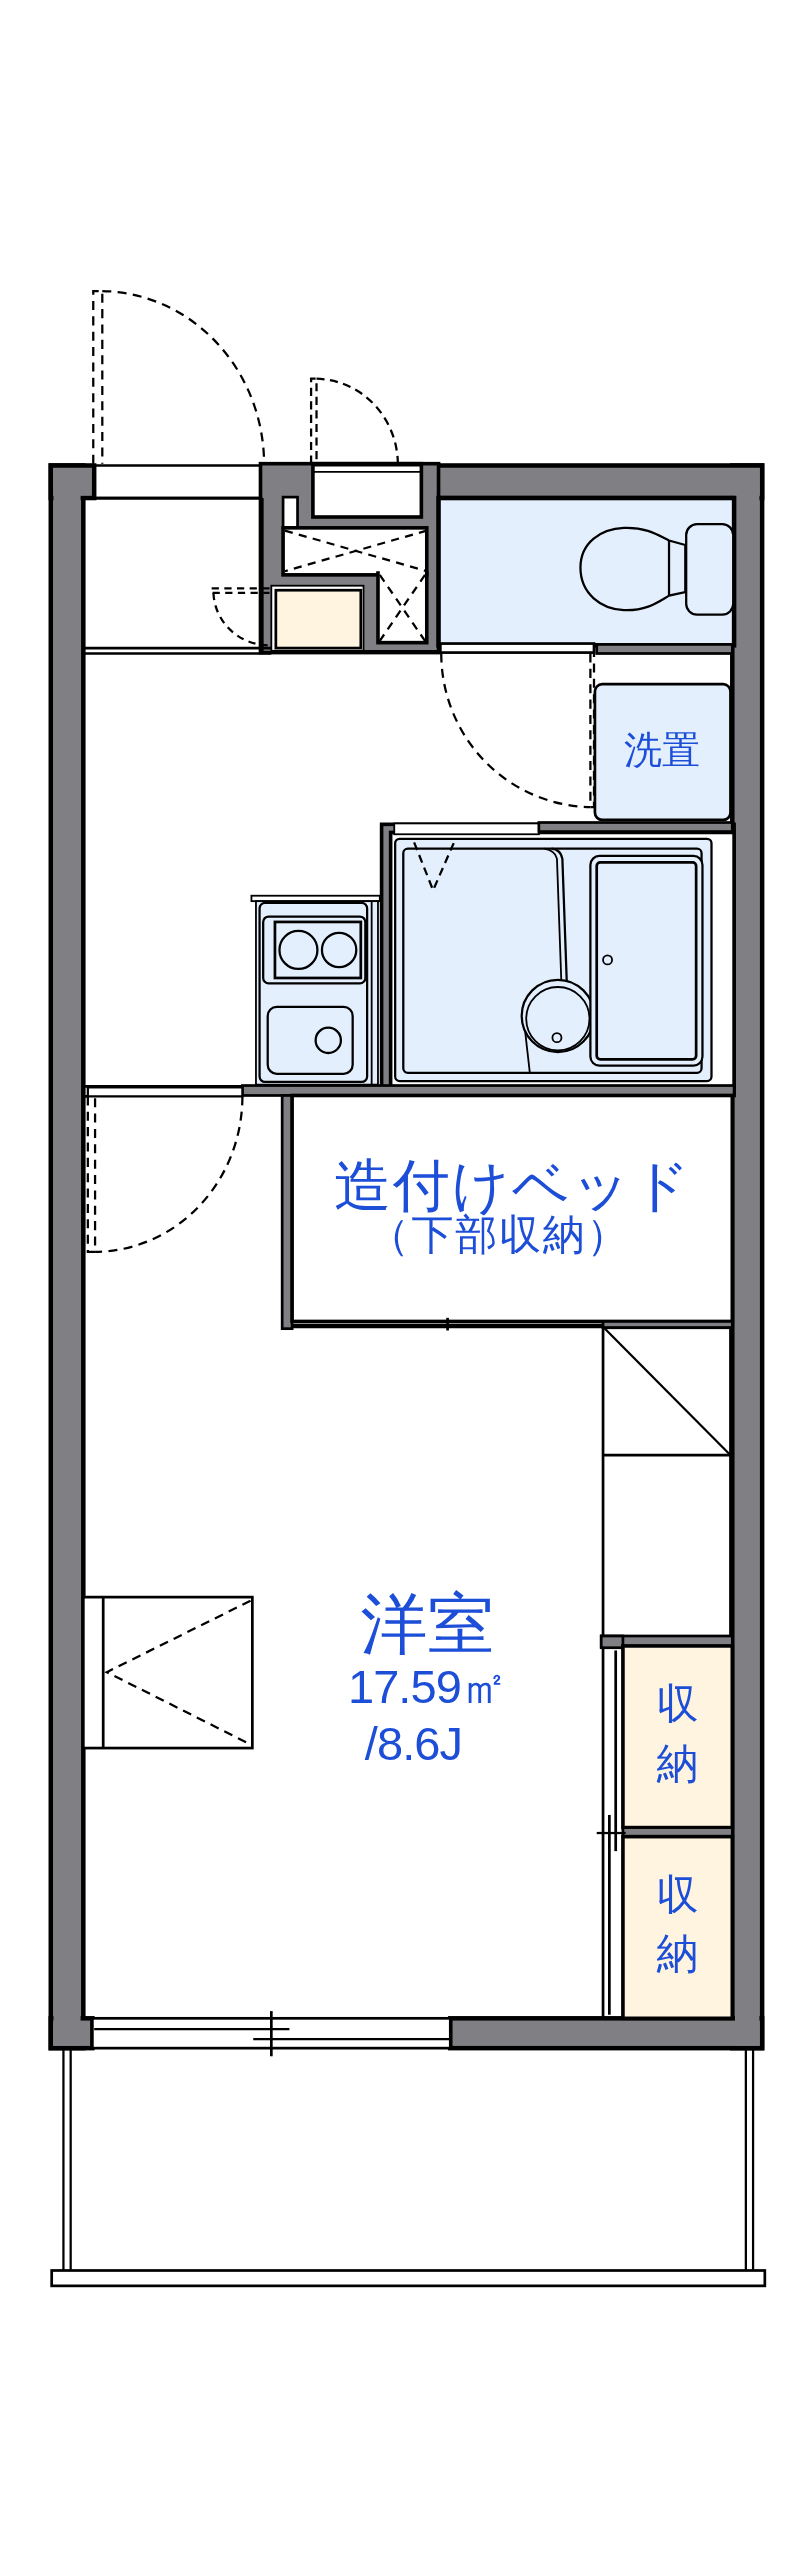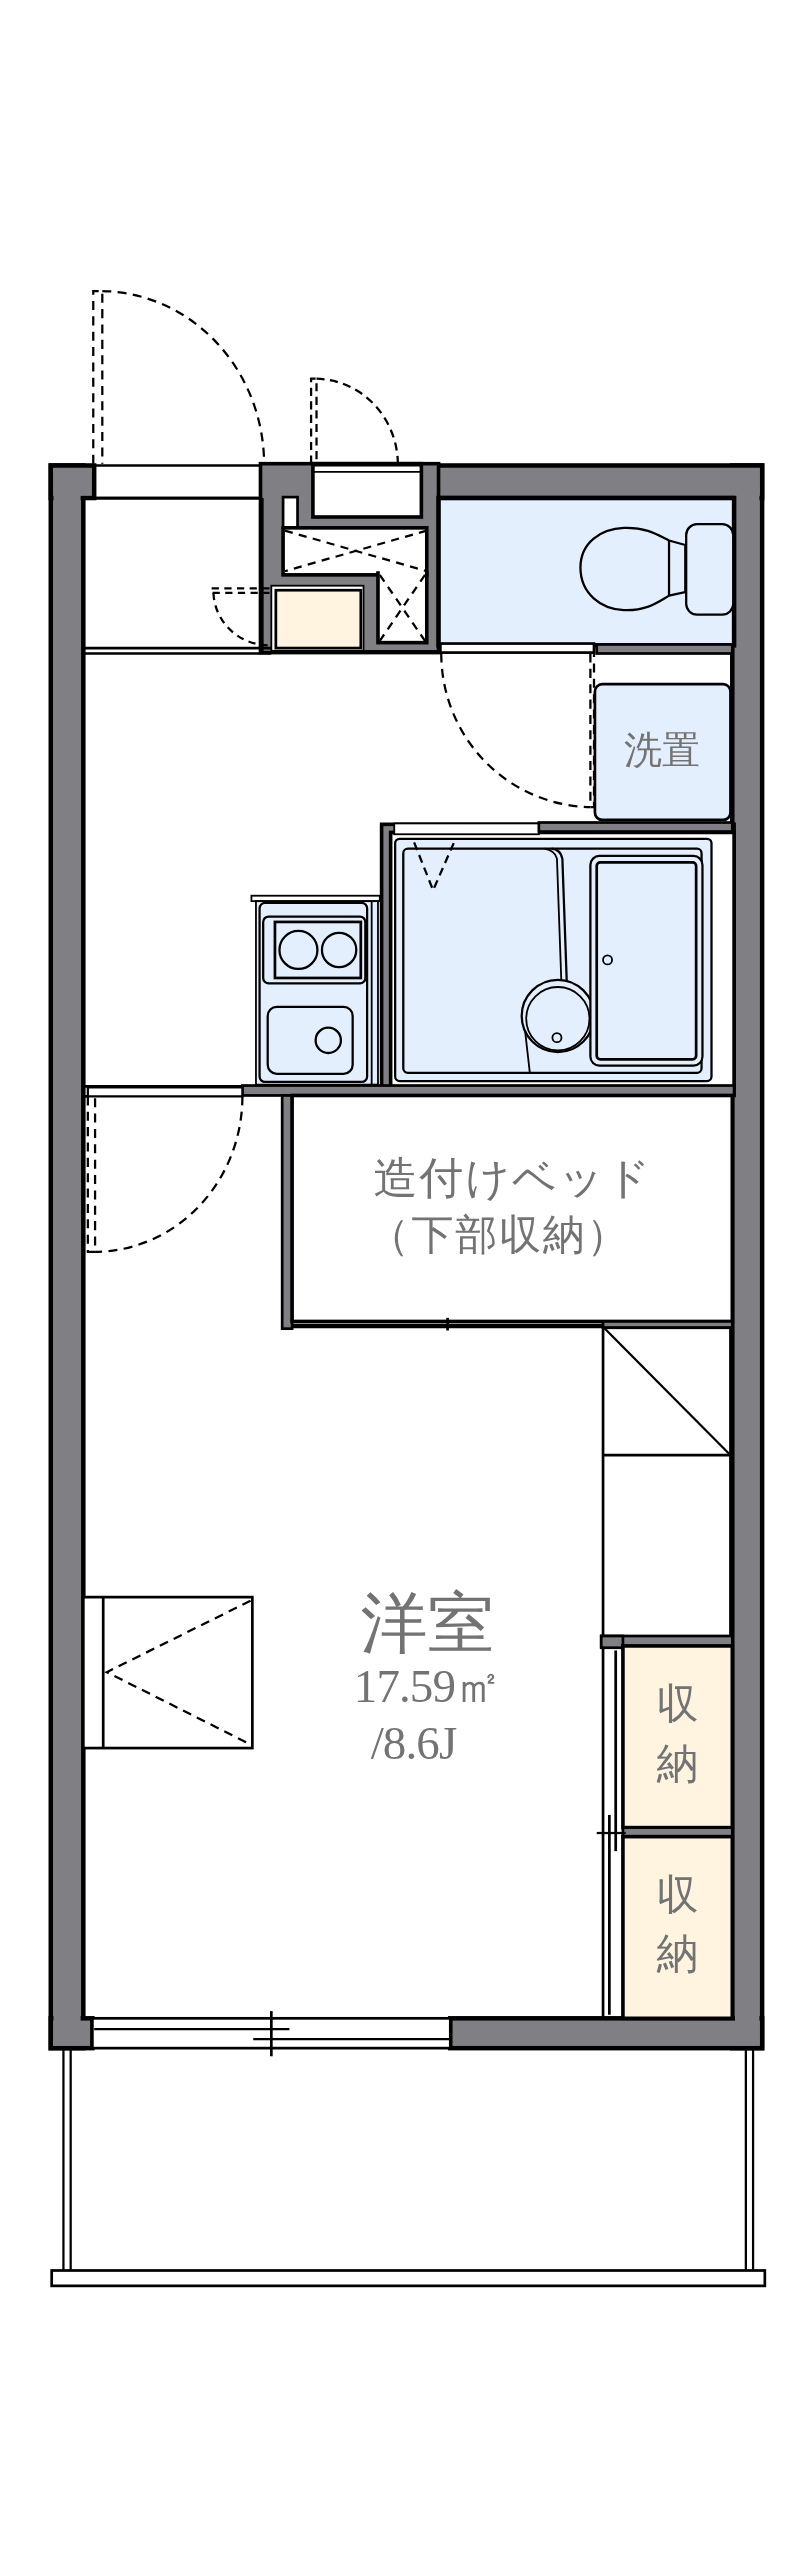--- a/index.html
+++ b/index.html
@@ -1,22 +1,22 @@
 <!DOCTYPE html>
 <html style="font-size:14.5px"><head>
 <meta charset="utf-8">
 <style>
   html, body { margin:0; padding:0; background:#ffffff; }
   body { width:812px; height:2576px; position:relative; overflow:hidden; font-family:"DejaVu Sans", sans-serif; }
   #plan { position:absolute; left:0; top:0; width:812px; height:2576px; }
-  .lbl { position:absolute; color:#737373; text-align:center; white-space:nowrap; line-height:1; font-family:Liberation Serif, serif; }
+  .lbl { position:absolute; color:#1d4ed8; text-align:center; white-space:nowrap; line-height:1; font-family:Liberation Sans, sans-serif; }
   .room-name { font-size:67px; left:310px; width:235px; top:1578px;margin-top:12px; }
   .room-area { font-size:47px; left:310px; width:235px; top:1663px; letter-spacing:-0.9px; }
   .room-jo { font-size:47px; left:296px; width:235px; top:1720px; letter-spacing:-0.9px; }
-  .bed-l1 { font-size:44px; left:298px; width:430px; top:1157px; letter-spacing:1.8px; }
+  .bed-l1 { font-size:57px; left:298px; width:430px; top:1157px; letter-spacing:1.8px; }
   .bed-l2 { font-size:42px; left:284px; width:430px; top:1214px; letter-spacing:1.8px; }
   .washer { font-size:38px; left:594px; width:136px; top:731px; }
   .cl { font-size:42px; left:623px; width:109px; }
 </style>
 </head>
 <body>
 
 <svg id="plan" viewBox="0 0 898 2850" xmlns="http://www.w3.org/2000/svg">
   <g fill="none" stroke="#000" stroke-linejoin="miter">
 

